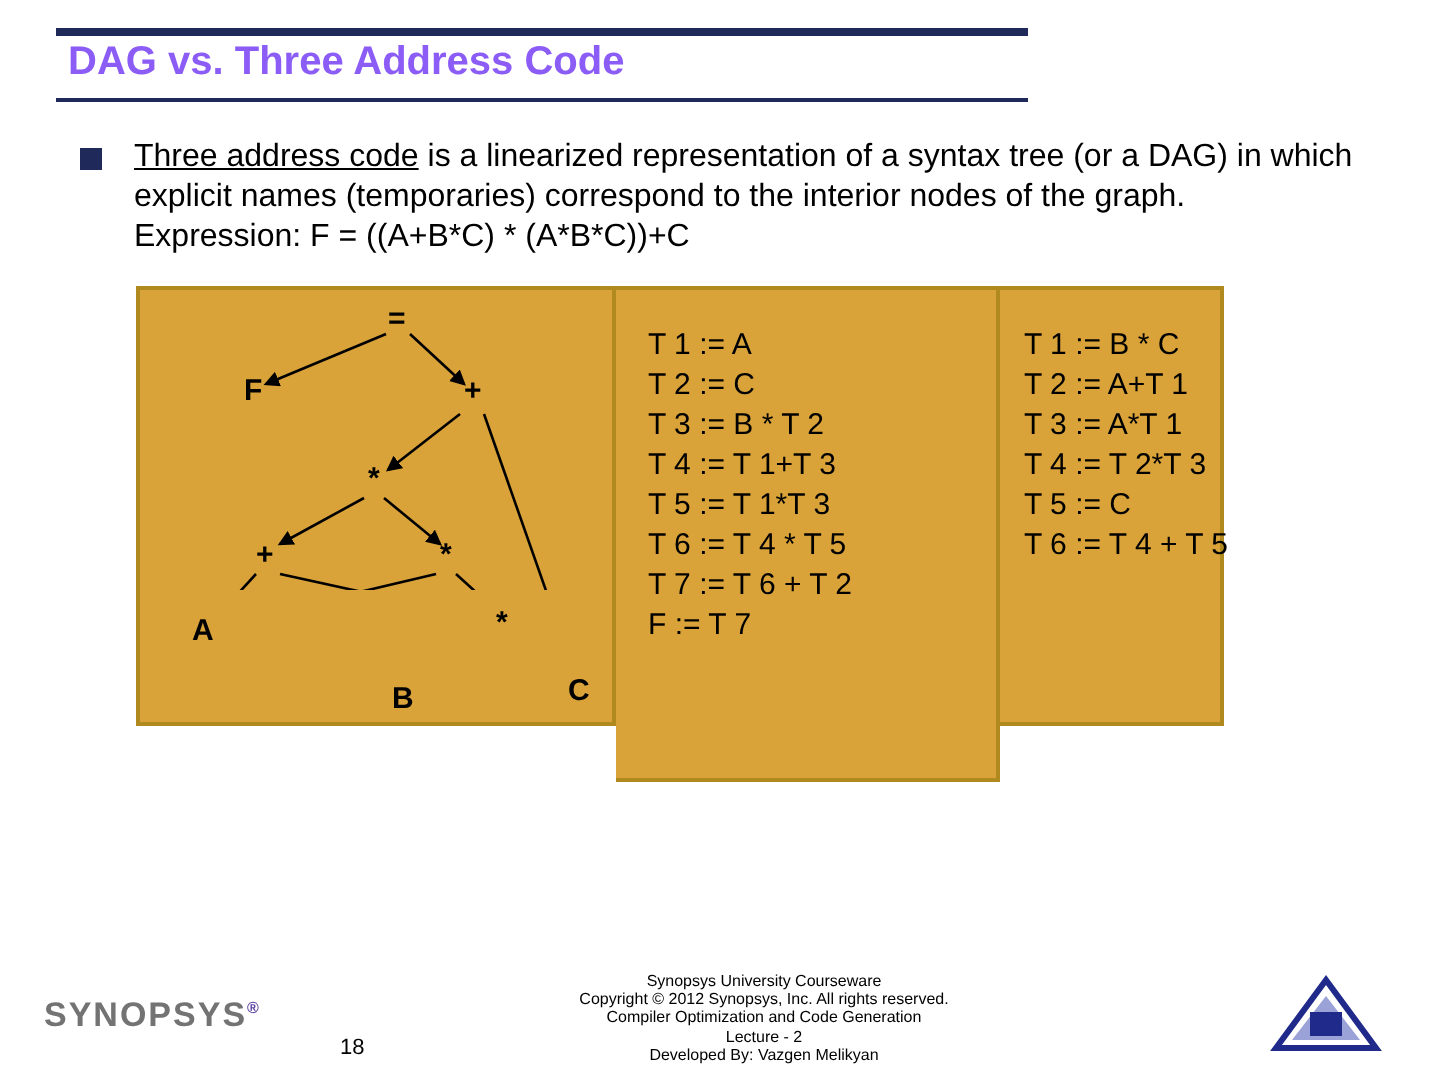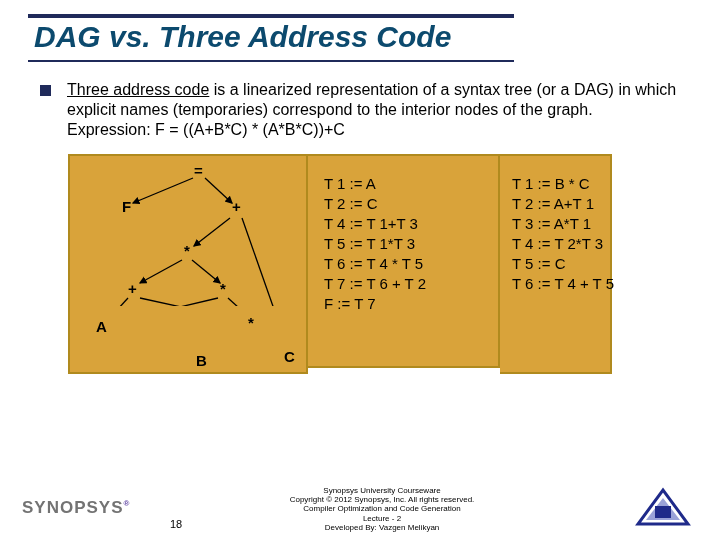--- a/index.html
+++ b/index.html
@@ -11,24 +11,23 @@
     overflow: hidden;
   }
   .slide-title-wrap {
     border-top: 4px solid #1f2a5a;
     border-bottom: 2px solid #1f2a5a;
     margin: 14px 22px 0 28px;
     padding: 2px 0 6px 6px;
     width: 486px;
   }
   .slide-title {
-    font-size: 30px;
+    font-size: 20px;
     font-weight: bold;
-    color: #0c4a6e;
-    font-style: italic;
+    color: #8b5cf6;
   }
   .para-block {
     display: flex;
     align-items: flex-start;
     margin: 18px 30px 0 40px;
     font-size: 16px;
     line-height: 1.25;
   }
   .bullet-sq {
     width: 11px; height: 11px;
@@ -49,21 +48,21 @@
     background: #d9a33a;
     position: relative;
   }
   .dag-panel {
     width: 240px; height: 220px;
   }
   .dag-node, .dag-edge { position: absolute; font-size: 15px; font-weight: bold; }
   .dag-edge line { stroke: #000; stroke-width: 1.3; }
   .arrow-head { fill: #000; }
   .tac-panel {
-    width: 192px; height: 214px;
+    width: 192px; height: 248px;
     padding: 18px 3px 10px 16px;
     font-size: 15px;
     line-height: 1.33;
     border-left: none;
   }
   .opt-panel {
     width: 112px; height: 220px;
     padding: 18px 8px 10px 12px;
     font-size: 15px;
     line-height: 1.33;
@@ -158,20 +157,21 @@
     <span class="dag-node" style="left:150px;top:124px">*</span>
     <span class="dag-node" style="left:26px;top:162px">A</span>
     <span class="dag-node" style="left:178px;top:158px">*</span>
     <span class="dag-node" style="left:126px;top:196px">B</span>
     <span class="dag-node" style="left:214px;top:192px">C</span>
   </div>
 
   <div class="diagram-box tac-panel">
     <div class="tac-line">T 1 := A</div>
     <div class="tac-line">T 2 := C</div>
+    <div class="tac-line">T 3 := B * T 2</div>
     <div class="tac-line">T 4 := T 1+T 3</div>
     <div class="tac-line">T 5 := T 1*T 3</div>
     <div class="tac-line">T 6 := T 4 * T 5</div>
     <div class="tac-line">T 7 := T 6 + T 2</div>
     <div class="tac-line">F := T 7</div>
   </div>
 
   <div class="diagram-box opt-panel">
     <div class="tac-line">T 1 := B * C</div>
     <div class="tac-line">T 2 := A+T 1</div>

